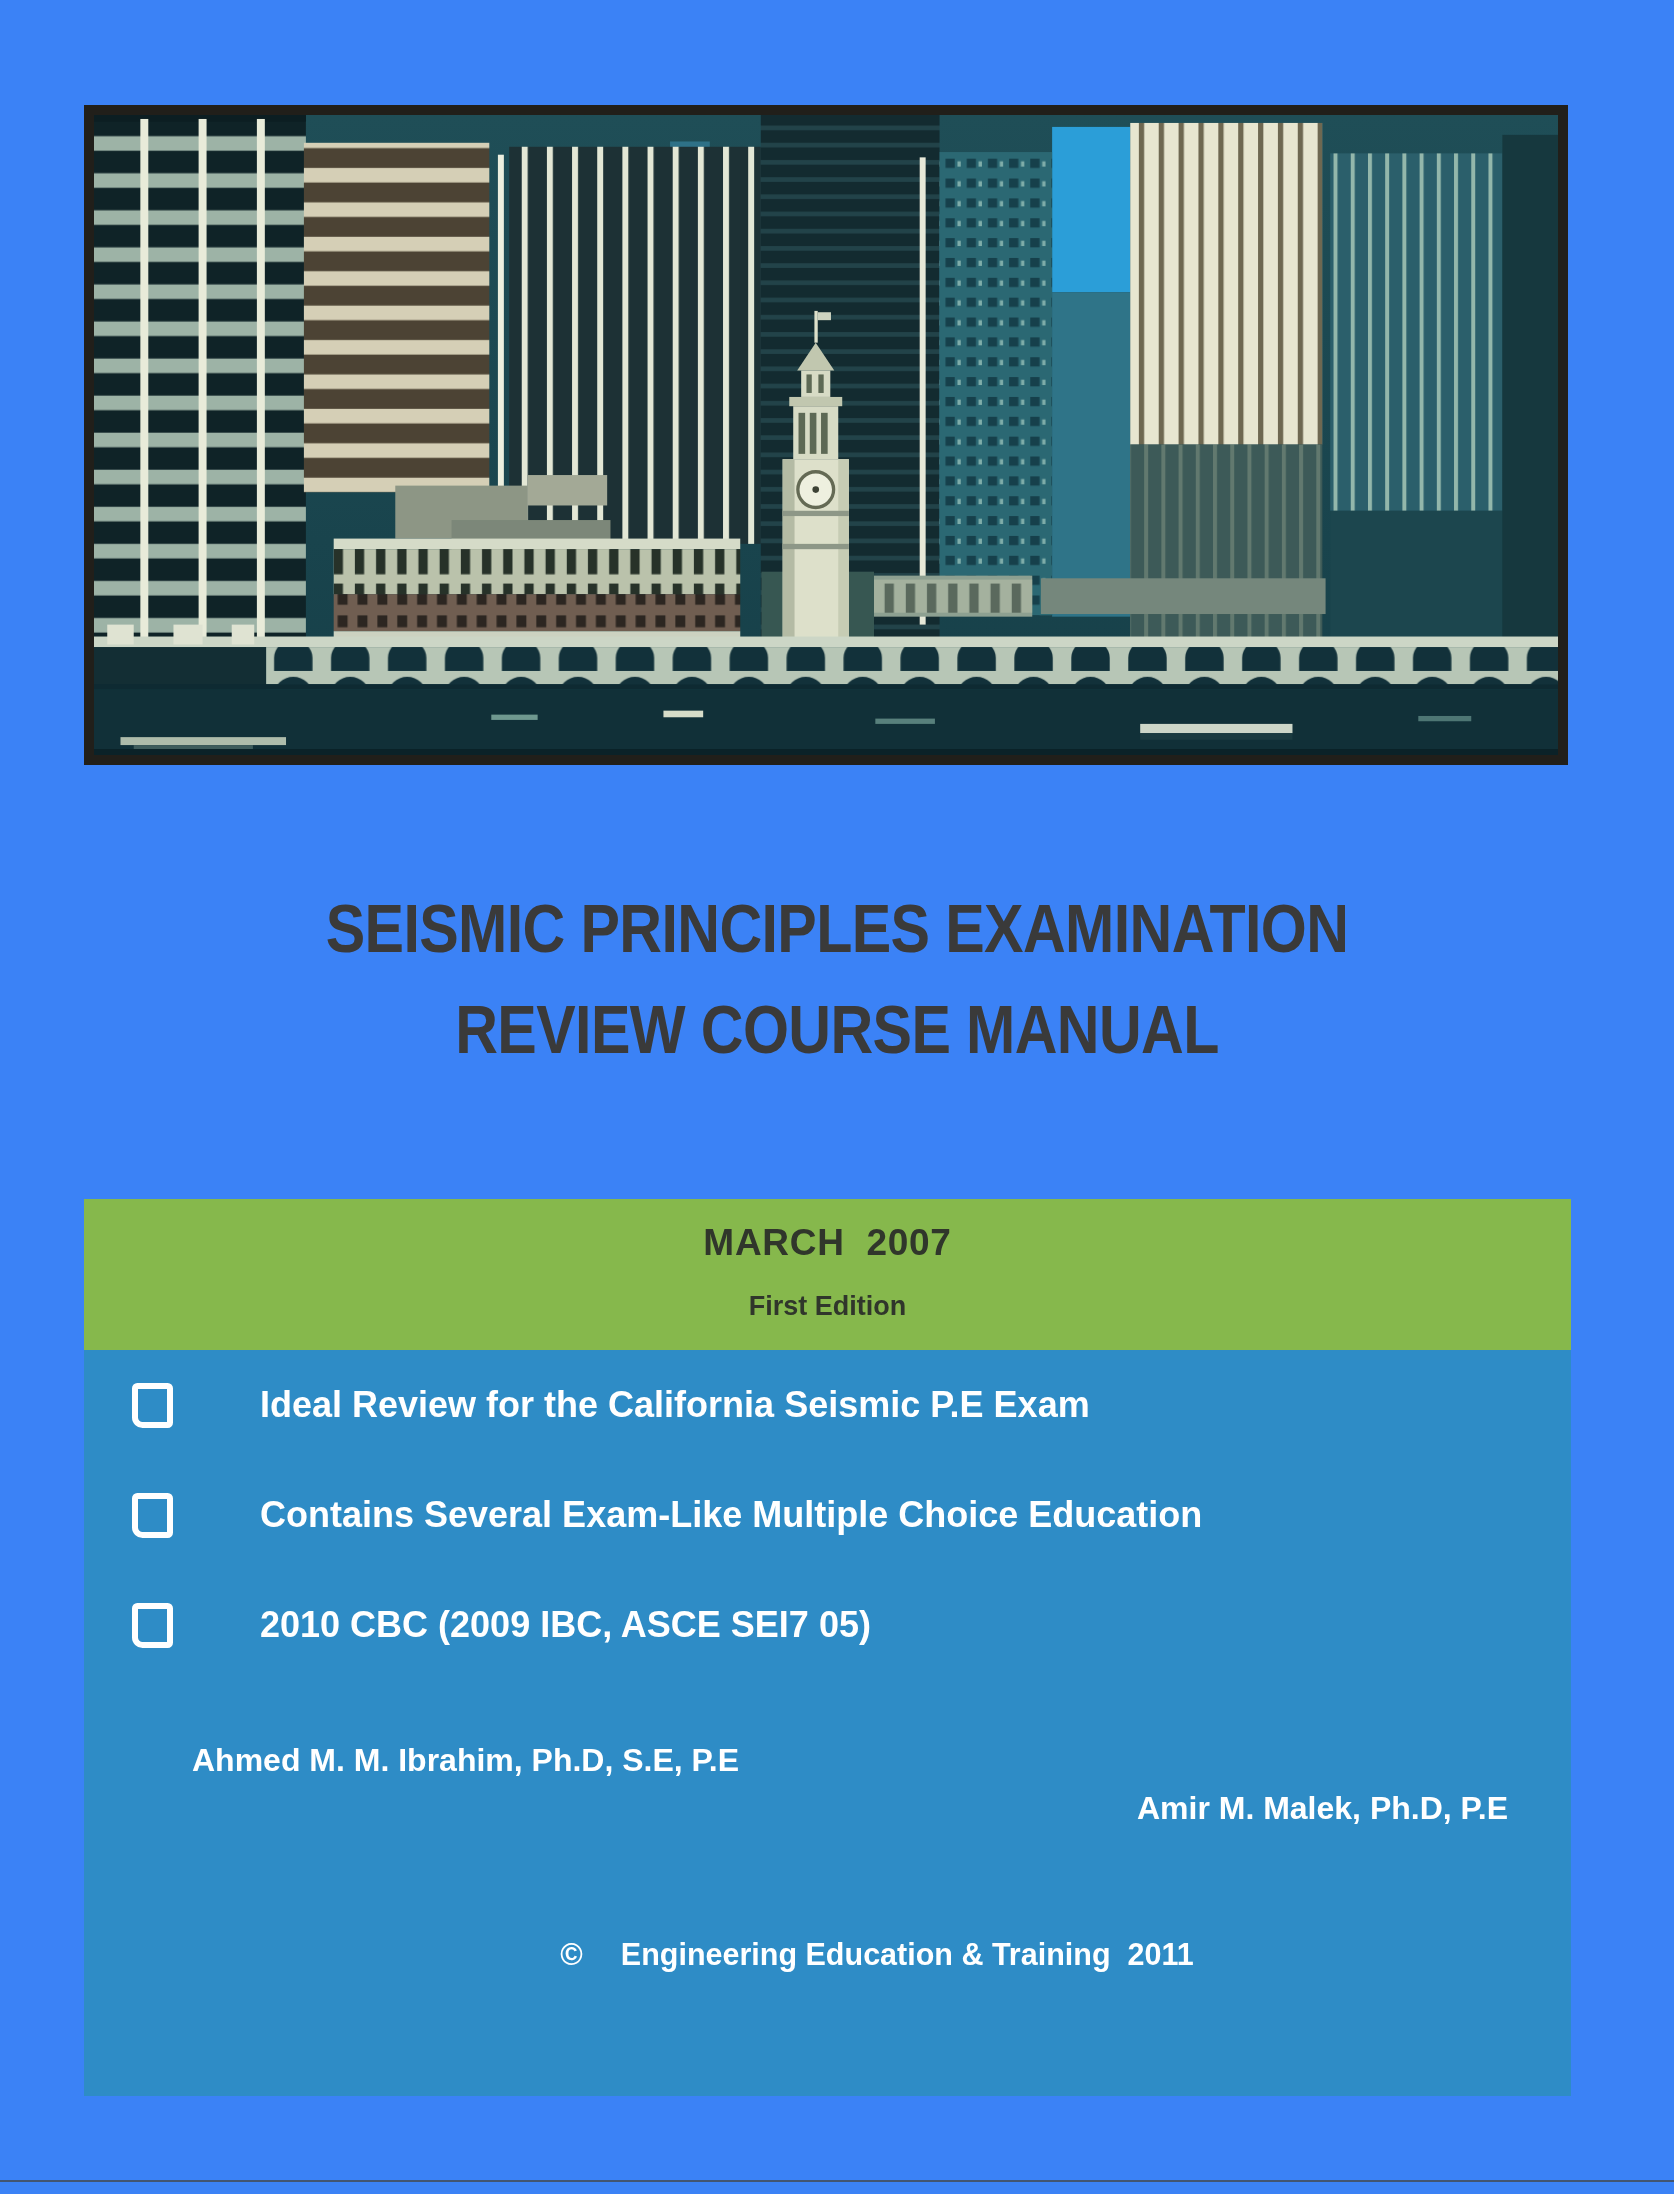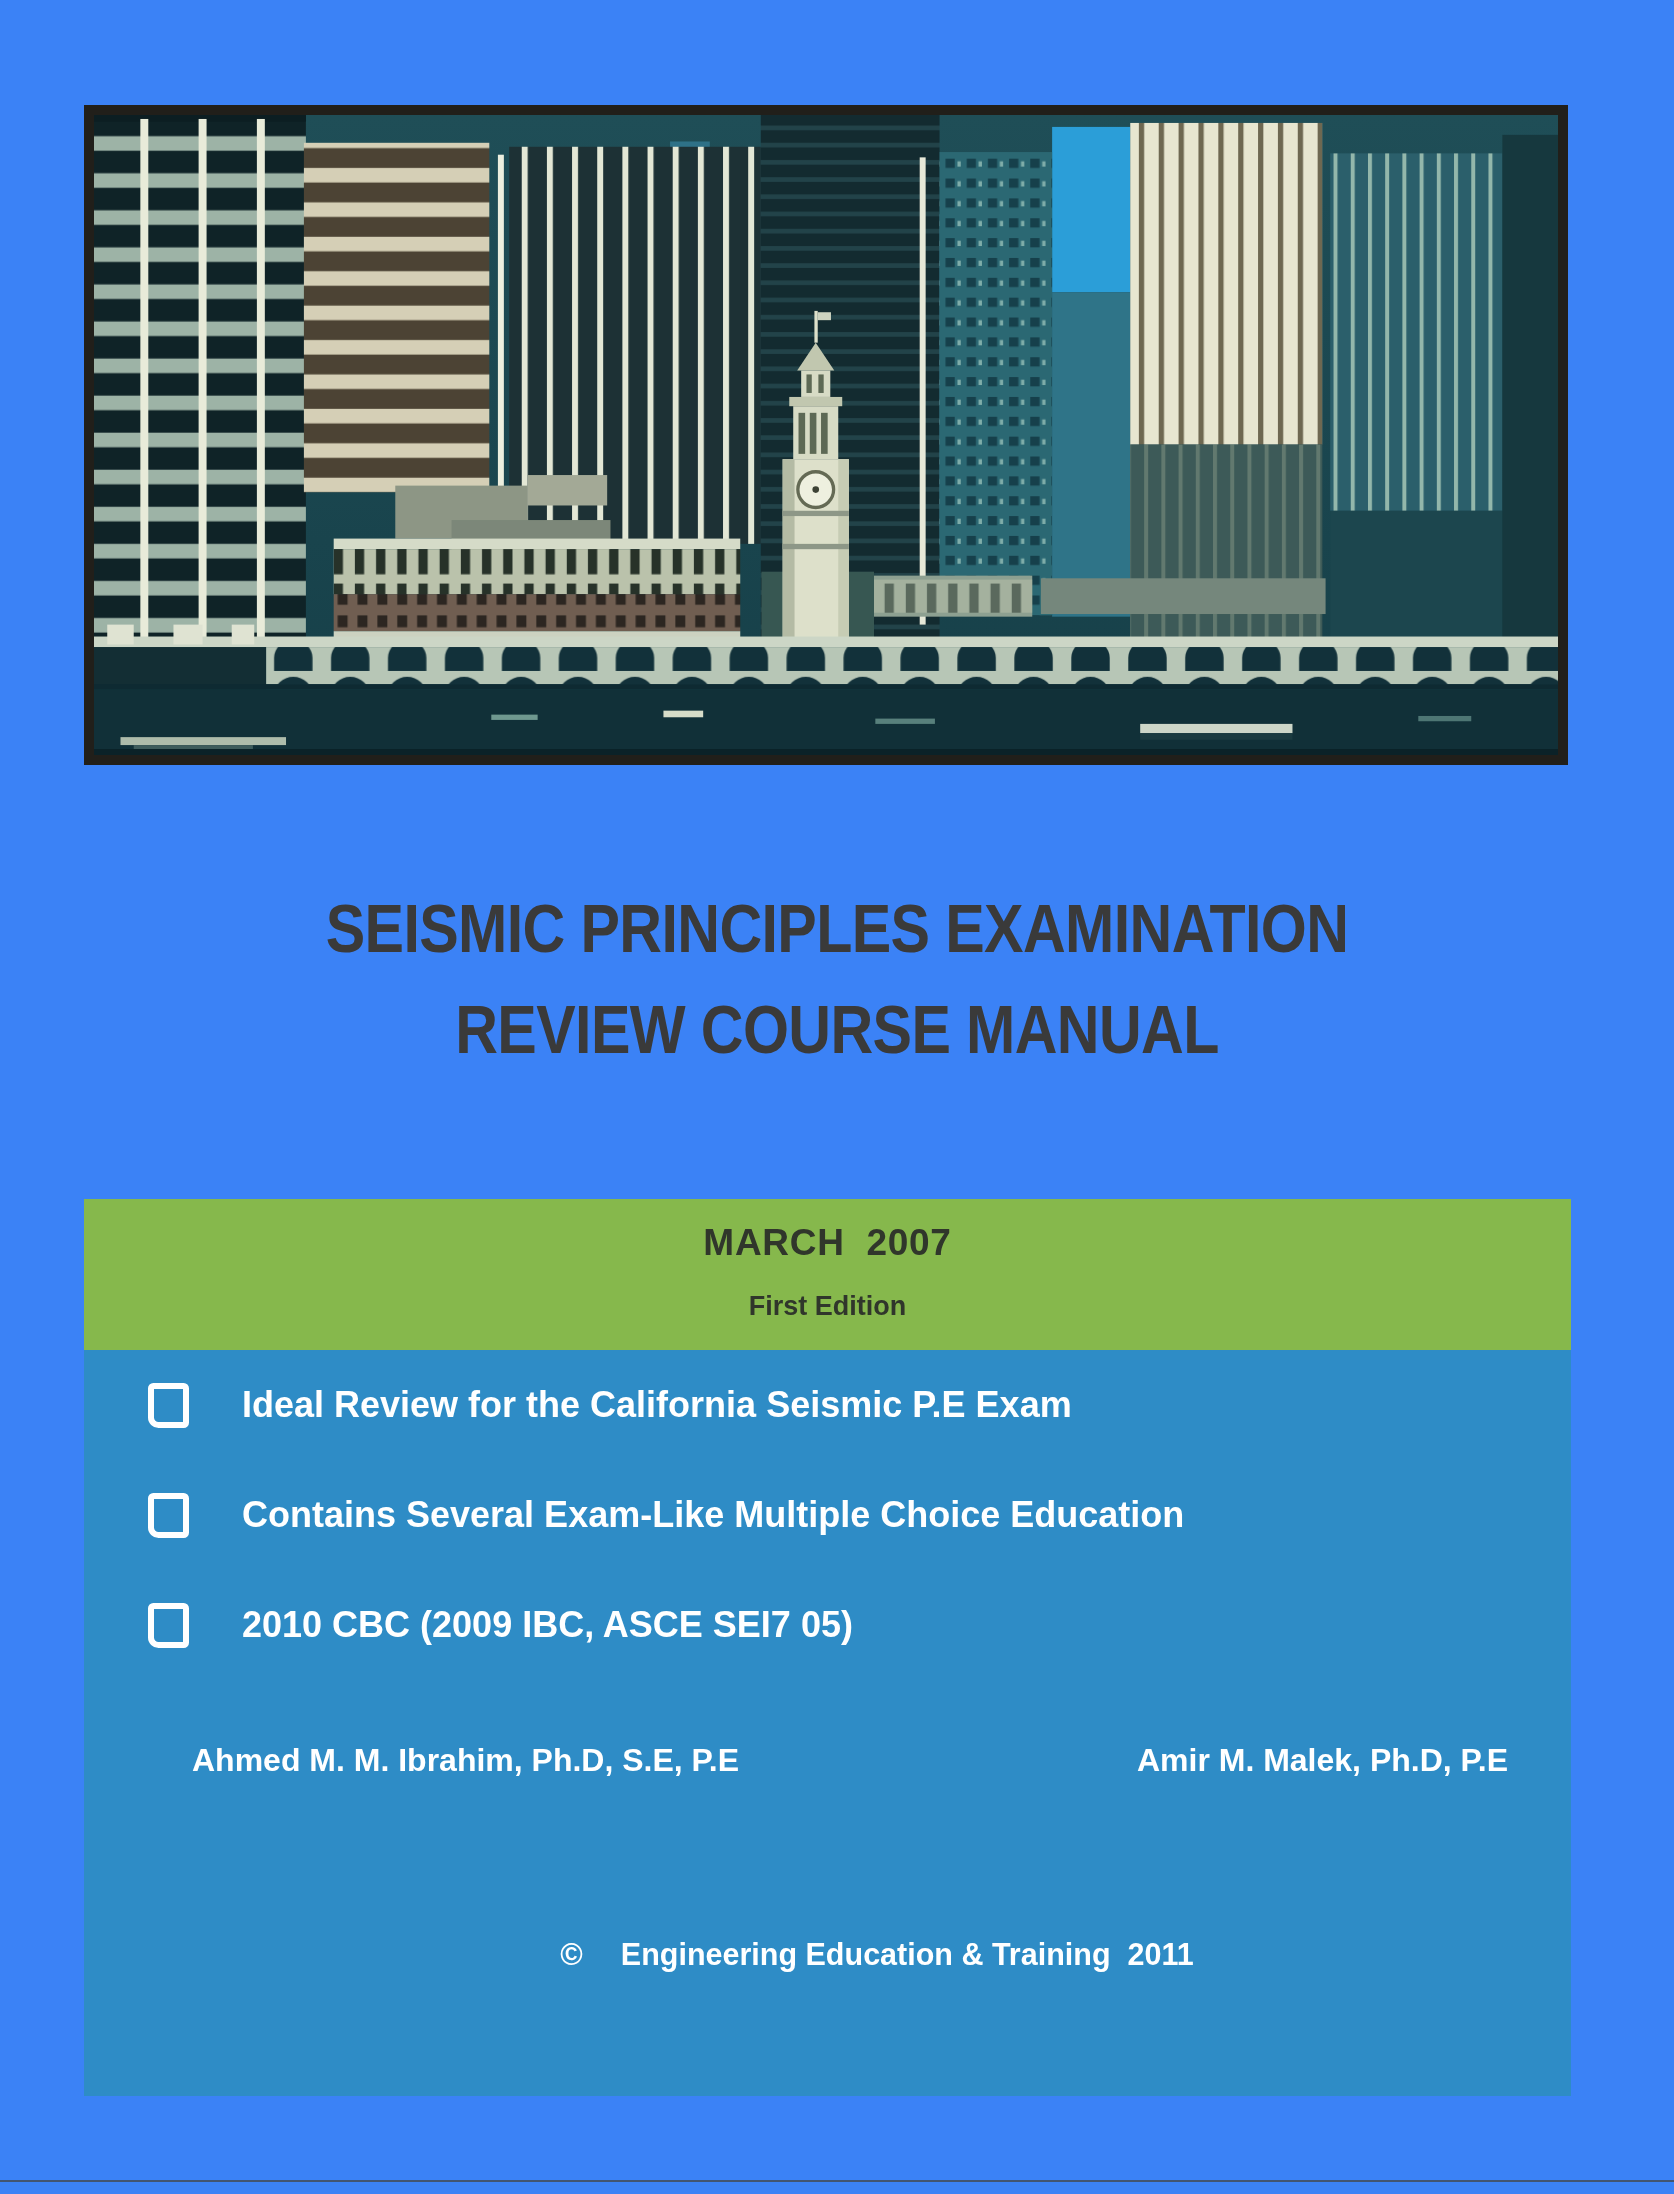--- a/index.html
+++ b/index.html
@@ -42,33 +42,33 @@
   .edition-name{margin-top:27px;font-size:27px;font-weight:bold;}
   
   .blue-band{
     position:absolute;left:84px;top:1350px;
     width:1487px;height:746px;
     background:#2e8cc6;color:#ffffff;
   }
   .features{position:absolute;top:33px;left:0;right:0;}
   .feature-row{
     display:flex;align-items:center;
-    padding-left:64px;height:44px;margin-bottom:66px;
-    font-size:36px;font-weight:bold;white-space:nowrap;
+    padding-left:48px;height:44px;margin-bottom:66px;
+    font-size:36px;font-weight:bold;white-space:nowrap;gap:34px;
   }
   .checkbox{
     width:29px;height:33px;flex:none;
     border:6px solid #ffffff;
     border-radius:5.3px 5.3px 5.3px 10.6px;
     margin-right:53px;
   }
   .authors{position:absolute;top:392px;left:0;right:0;height:46px;
     font-size:32px;font-weight:bold;white-space:nowrap;}
   .author-left{position:absolute;left:108px;}
-  .author-right{position:absolute;right:63px;}
+  .author-right{position:absolute;right:63px;margin-top:48px;}
   .copyright{
     position:absolute;top:587px;left:99px;right:0;
     display:flex;justify-content:center;align-items:baseline;
     font-size:30.5px;font-weight:bold;white-space:pre;
   }
   .copyright .symbol{margin-right:38px;}
   
   .scan-line{
     position:absolute;left:0;top:2180px;width:1674px;height:2px;
     background:#454545;opacity:.75;

